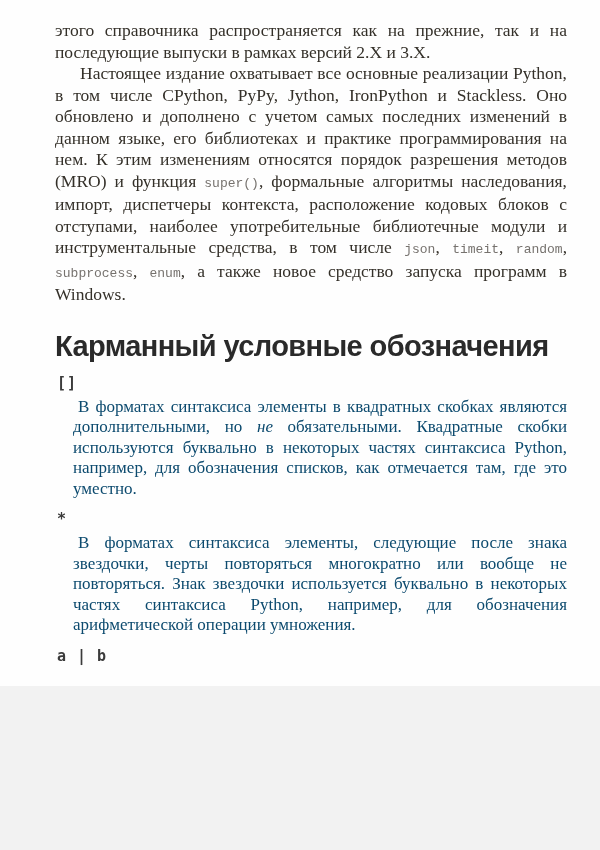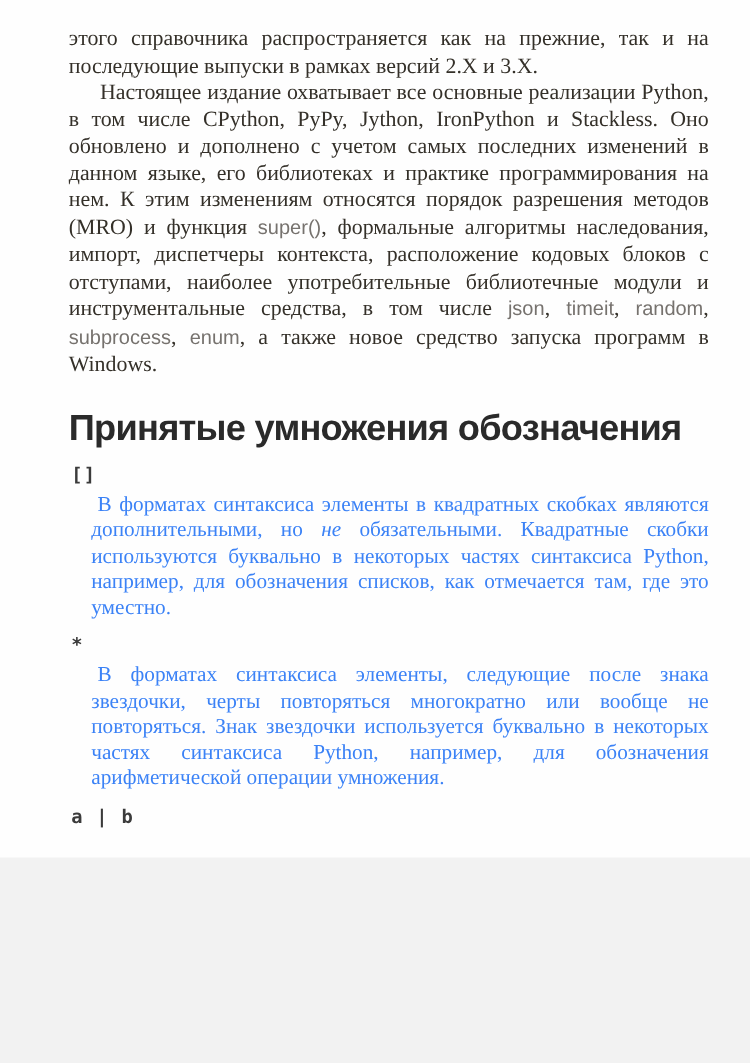--- a/index.html
+++ b/index.html
@@ -22,22 +22,22 @@
   }
   p.body {
     margin: 0;
     font-size: 17.5px;
     line-height: 21.5px;
     text-align: justify;
     color: #343029;
   }
   .indent { text-indent: 25px; }
   .code {
-    font-family: Liberation Sans, sans-serif;
-    font-size: 16px;
+    font-family: Liberation Mono, monospace;
+    font-size: 13px;
     color: #76726e;
   }
   .italic { font-style: italic; }
   h1.heading {
     margin: 23px 0 0 0;
     font-family: "Liberation Sans", sans-serif;
     font-weight: bold;
     font-size: 29px;
     line-height: 34px;
     letter-spacing: -0.6px;
@@ -58,21 +58,21 @@
     letter-spacing: 1px;
     color: #3b3b3b;
   }
   .conv-def {
     margin: 4px 5px 0 18px;
     width: 494px;
     font-size: 17px;
     line-height: 20.5px;
     text-align: justify;
     text-indent: 5px;
-    color: #3b82f6;
+    color: #0c4a6e;
   }
   .footer-rule {
     position: absolute;
     left: 53px; top: 795px;
     width: 492px; height: 2px;
     background: #3e3e3e;
   }
   .footer-row {
     position: absolute;
     left: 55px; top: 808px;
@@ -99,21 +99,21 @@
 </style>
 </head>
 <body>
 
 <div class="page">
   <div class="content">
 
     <p class="body"><span>этого справочника распространяется как на прежние, так и на последующие выпуски в рамках версий 2.X и 3.X.</span></p>
     <p class="body indent"><span>Настоящее издание охватывает все основные реализации Python, в том числе CPython, PyPy, Jython, IronPython и Stackless. Оно обновлено и дополнено с учетом самых последних изменений в данном языке, его библиотеках и практике программирования на нем. К этим изменениям относятся порядок разрешения методов (MRO) и функция </span><span class="code">super()</span><span>, формальные алгоритмы наследования, импорт, диспетчеры контекста, расположение кодовых блоков с отступами, наиболее употребительные библиотечные модули и инструментальные средства, в том числе </span><span class="code">json</span><span>, </span><span class="code">timeit</span><span>, </span><span class="code">random</span><span>, </span><span class="code">subprocess</span><span>, </span><span class="code">enum</span><span>, а также новое средство запуска программ в Windows.</span></p>
 
-    <h1 class="heading">Принятые умножения обозначения</h1>
+    <h1 class="heading">Карманный условные обозначения</h1>
 
 
     <div>
       <div class="conv-symbol">[]</div>
       <p class="conv-def"><span>В форматах синтаксиса элементы в квадратных скобках являются дополнительными, но </span><span class="italic">не</span><span> обязательными. Квадратные скобки используются буквально в некоторых частях синтаксиса Python, например, для обозначения списков, как отмечается там, где это уместно.</span></p>
 
       <div class="conv-symbol">*</div>
       <p class="conv-def"><span>В форматах синтаксиса элементы, следующие после знака звездочки, черты повторяться многократно или вообще не повторяться. Знак звездочки используется буквально в некоторых частях синтаксиса Python, например, для обозначения арифметической операции умножения.</span></p>
 
       <div class="conv-symbol">a | b</div>

